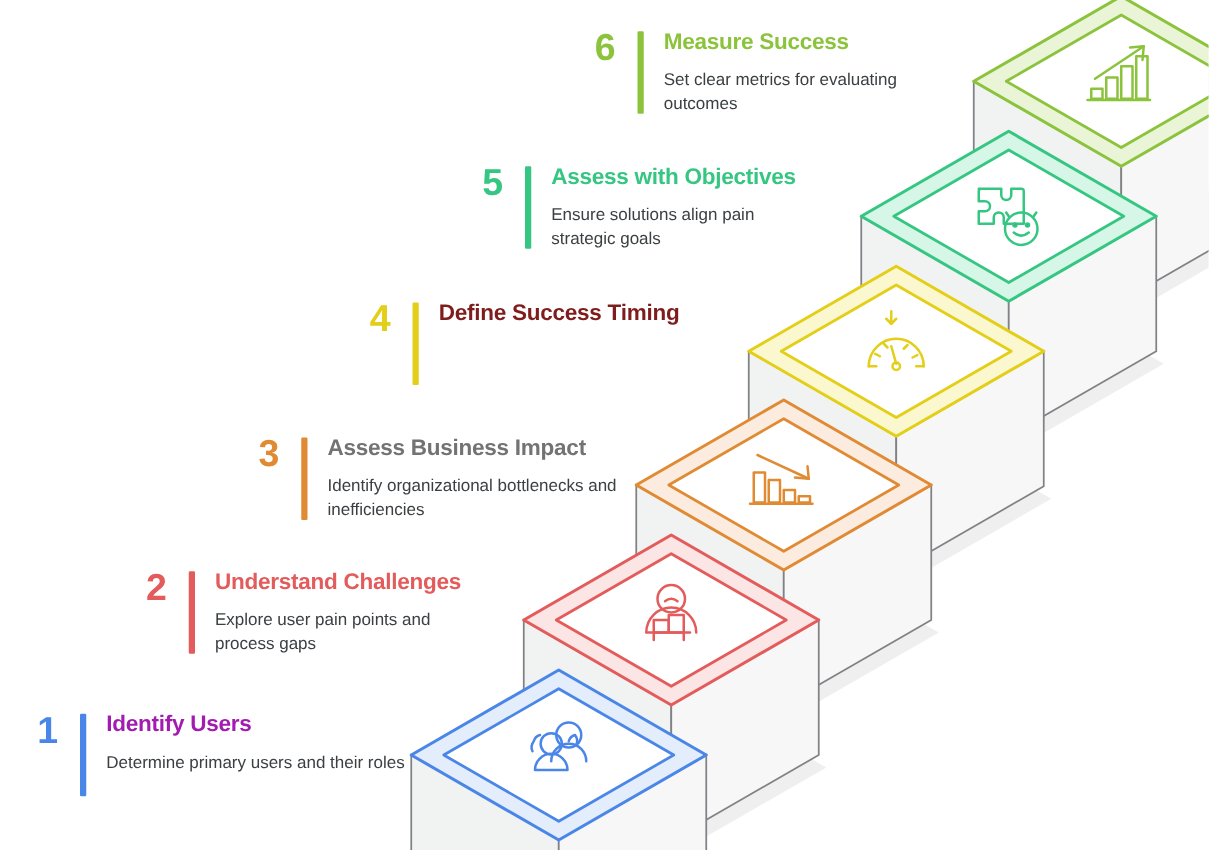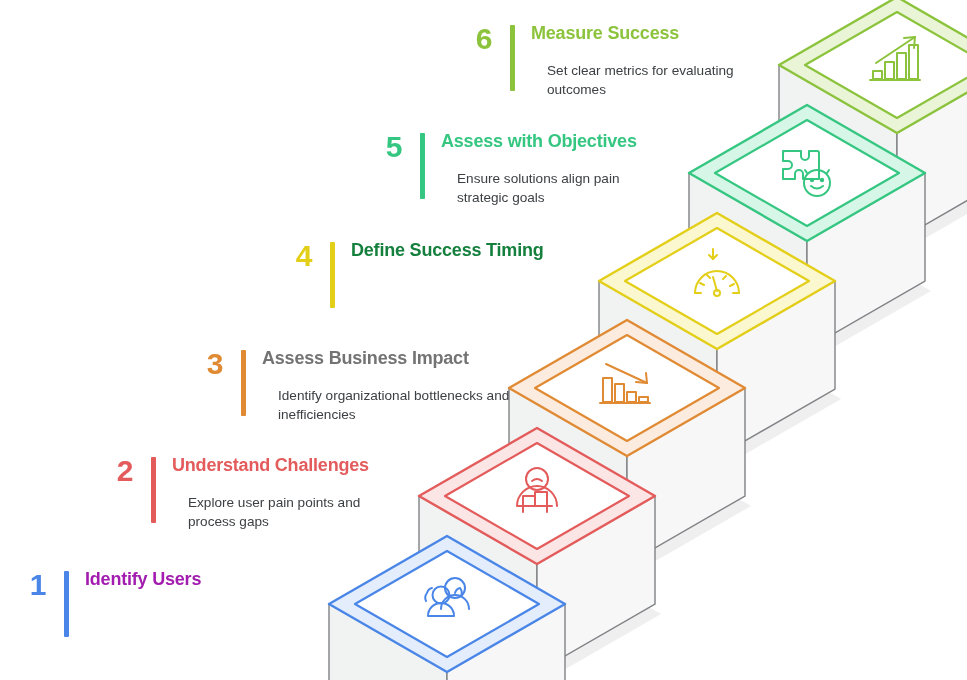--- a/index.html
+++ b/index.html
@@ -62,21 +62,21 @@
     line-height: 1.25;
     margin: 0 0 9px 0;
     letter-spacing: -0.2px;
     white-space: nowrap;
   }
   .step-desc {
     font-size: 13.6px;
     font-weight: 400;
     line-height: 1.42;
     color: #3c4043;
-    margin: 16px;
+    margin: 0;
     max-width: 305px;
   }
 </style>
 </head>
 <body>
 
 <div id="stage">
 
   <svg id="stairs" viewBox="0 0 967 680" xmlns="http://www.w3.org/2000/svg">
     <defs>
@@ -183,20 +183,21 @@
           </g>
         </g>
       </g>
   </svg>
 
   <div class="step-text" style="left:0px; top:568px;">
     <div class="step-num" style="color:#4a86e8">1</div>
     <div class="step-bar" style="background:#4a86e8; height:66px;"></div>
     <div class="step-body">
       <p class="step-title" style="color:#a21caf">Identify Users</p>
+      <p class="step-desc">Determine primary users and their roles</p>
     </div>
   </div>
 
   <div class="step-text" style="left:87px; top:454px;">
     <div class="step-num" style="color:#e35b5b">2</div>
     <div class="step-bar" style="background:#e35b5b; height:66px;"></div>
     <div class="step-body">
       <p class="step-title" style="color:#e35b5b">Understand Challenges</p>
       <p class="step-desc" style="max-width:200px">Explore user pain points and process gaps</p>
     </div>
@@ -208,21 +209,21 @@
     <div class="step-body">
       <p class="step-title" style="color:#737373">Assess Business Impact</p>
       <p class="step-desc" style="max-width:235px">Identify organizational bottlenecks and inefficiencies</p>
     </div>
   </div>
 
   <div class="step-text" style="left:266px; top:239px;">
     <div class="step-num" style="color:#e3ce18">4</div>
     <div class="step-bar" style="background:#e3ce18; height:66px;"></div>
     <div class="step-body">
-      <p class="step-title" style="color:#15803d">Define Success Timing</p>
+      <p class="step-title" style="color:#7f1d1d">Define Success Timing</p>
     </div>
   </div>
 
   <div class="step-text" style="left:356px; top:130px;">
     <div class="step-num" style="color:#35c681">5</div>
     <div class="step-bar" style="background:#35c681; height:66px;"></div>
     <div class="step-body">
       <p class="step-title" style="color:#35c681">Assess with Objectives</p>
       <p class="step-desc" style="max-width:190px">Ensure solutions align pain strategic goals</p>
     </div>

